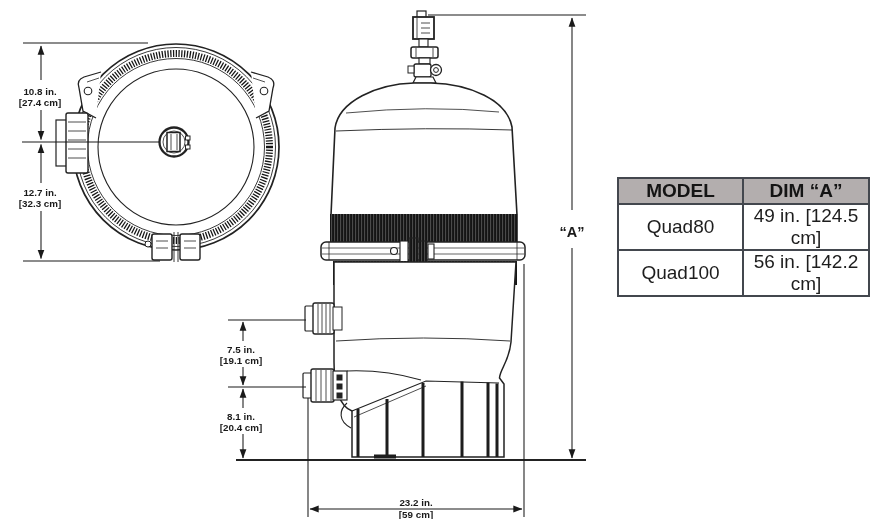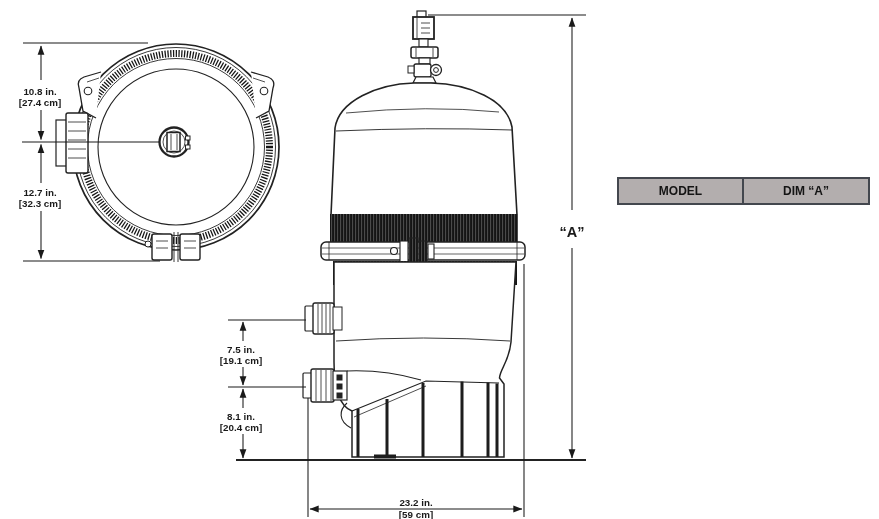--- a/index.html
+++ b/index.html
@@ -5,21 +5,21 @@
   html,body{margin:0;padding:0;background:#ffffff;}
   .stage{position:relative;width:879px;height:519px;background:#ffffff;overflow:hidden;
          font-family:"Liberation Sans",sans-serif;}
   .stage svg{position:absolute;left:0;top:0;}
   
   .dim-text{font-family:"Liberation Sans",sans-serif;font-weight:bold;font-size:9.8px;fill:#1a1a1a;}
   .dim-a-text{font-family:"Liberation Sans",sans-serif;font-weight:bold;font-size:14.5px;fill:#1a1a1a;}
   
   .spec-table{position:absolute;left:617px;top:177px;border-collapse:collapse;table-layout:fixed;}
   .spec-table th,.spec-table td{border:2px solid #43474e;text-align:center;vertical-align:middle;
-      height:24px;padding:0 2px;font-size:12px;color:#1d1d1d;background:#ffffff;}
+      height:24px;padding:0 2px;font-size:19px;color:#1d1d1d;background:#ffffff;}
   .spec-table th{background:#b3aeae;font-weight:bold;color:#141414;}
 </style>
 </head>
 <body>
 
 <div class="stage">
 
   <svg width="879" height="519" viewBox="0 0 879 519">
     <defs>
       <marker id="arr" viewBox="0 0 10 10" refX="9.2" refY="5" markerWidth="9" markerHeight="9" orient="auto-start-reverse">
@@ -184,16 +184,24 @@
   <table class="spec-table">
     <colgroup>
         <col style="width:125px">
         <col style="width:126px">
       </colgroup>
     <tbody>
         <tr>
       <th>MODEL</th>
       <th>DIM “A”</th>
     </tr>
+    <tr>
+      <td>Quad80</td>
+      <td>49 in. [124.5 cm]</td>
+    </tr>
+    <tr>
+      <td>Quad100</td>
+      <td>56 in. [142.2 cm]</td>
+    </tr>
   </tbody>
     </table>
 
 </div>
 
 </body></html>

